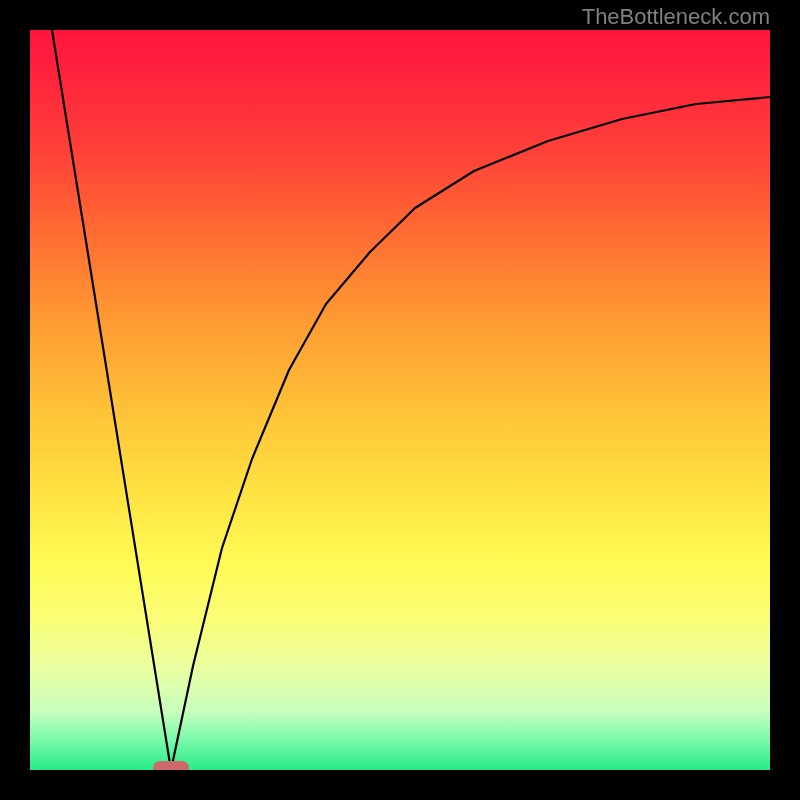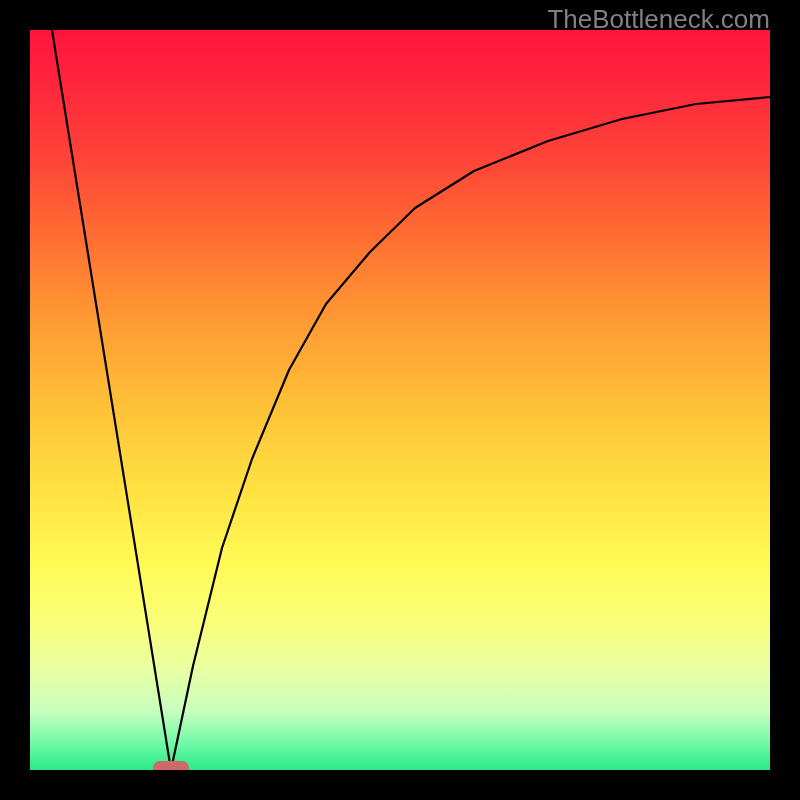--- a/index.html
+++ b/index.html
@@ -30,21 +30,21 @@
       rgb(200, 255, 190) 92%,
       rgb(120, 250, 170) 96%,
       rgb(40, 235, 135) 100%
     );
   }
   .watermark {
     position: absolute;
     top: 4px;
     right: 30px;
     color: #808080;
-    font-size: 26px;
+    font-size: 22px;
     font-weight: 500;
     letter-spacing: 0px;
   }
   .curve-svg {
     position: absolute;
     inset: 0;
     width: 100%;
     height: 100%;
   }
   .marker {

